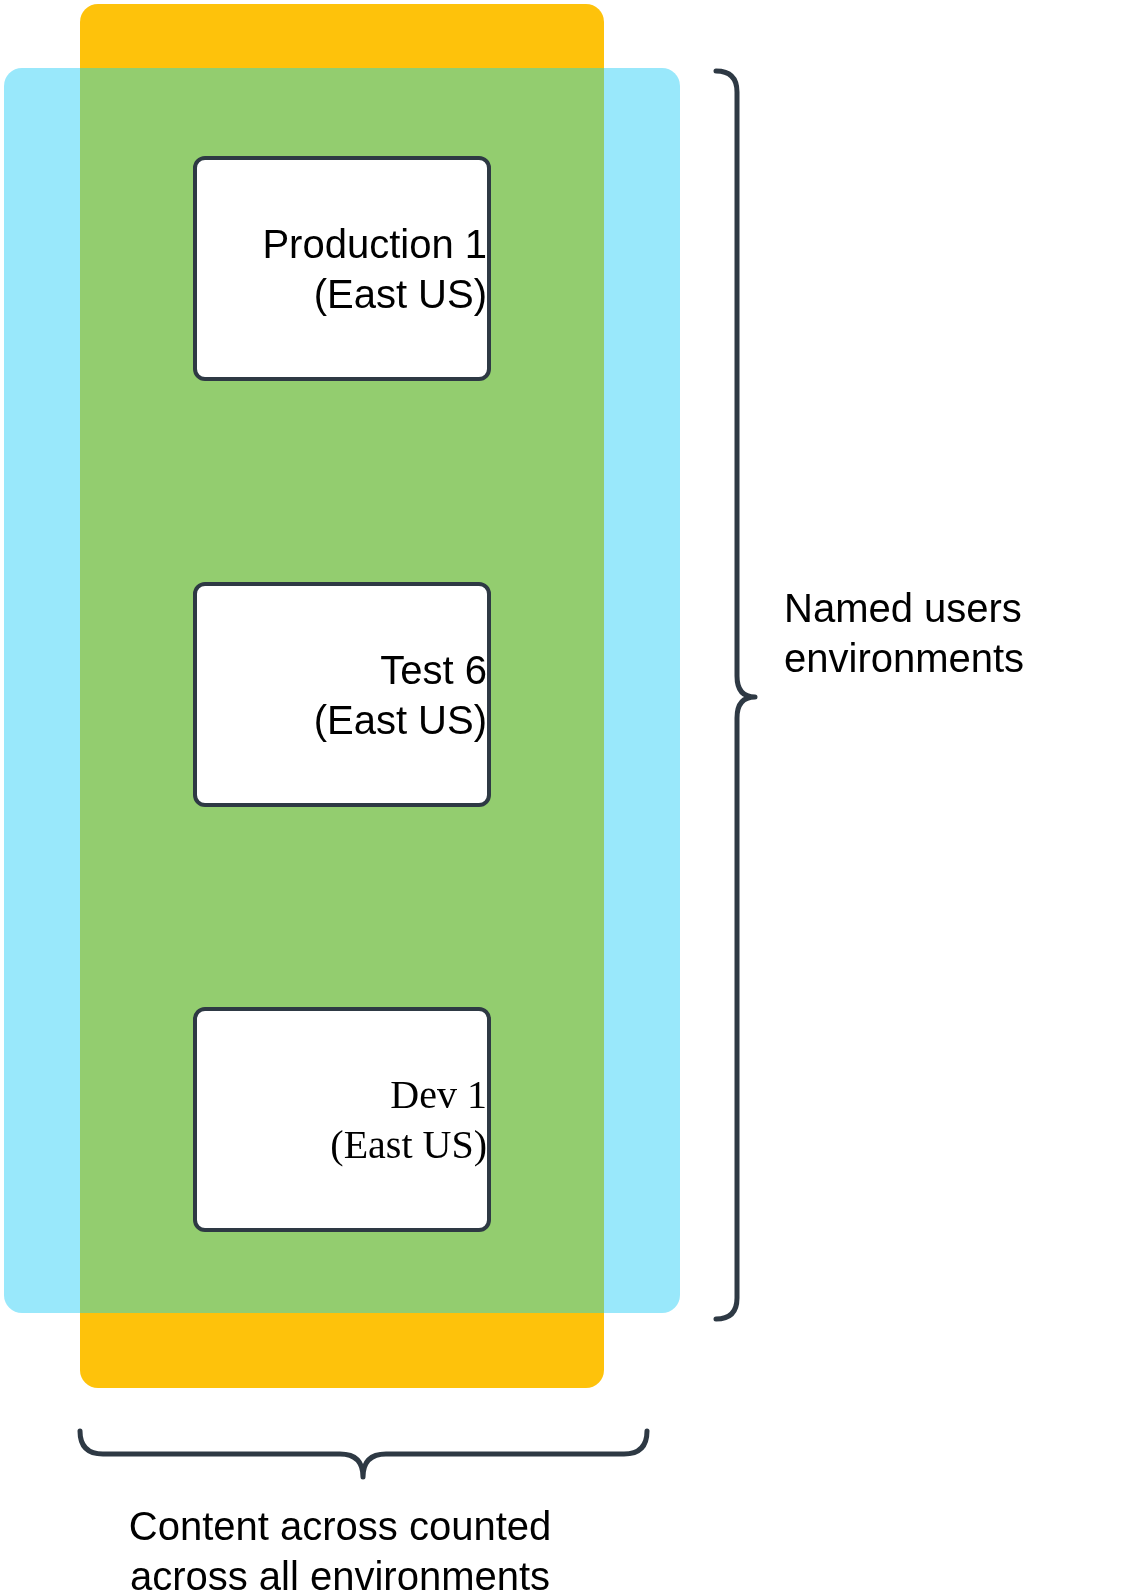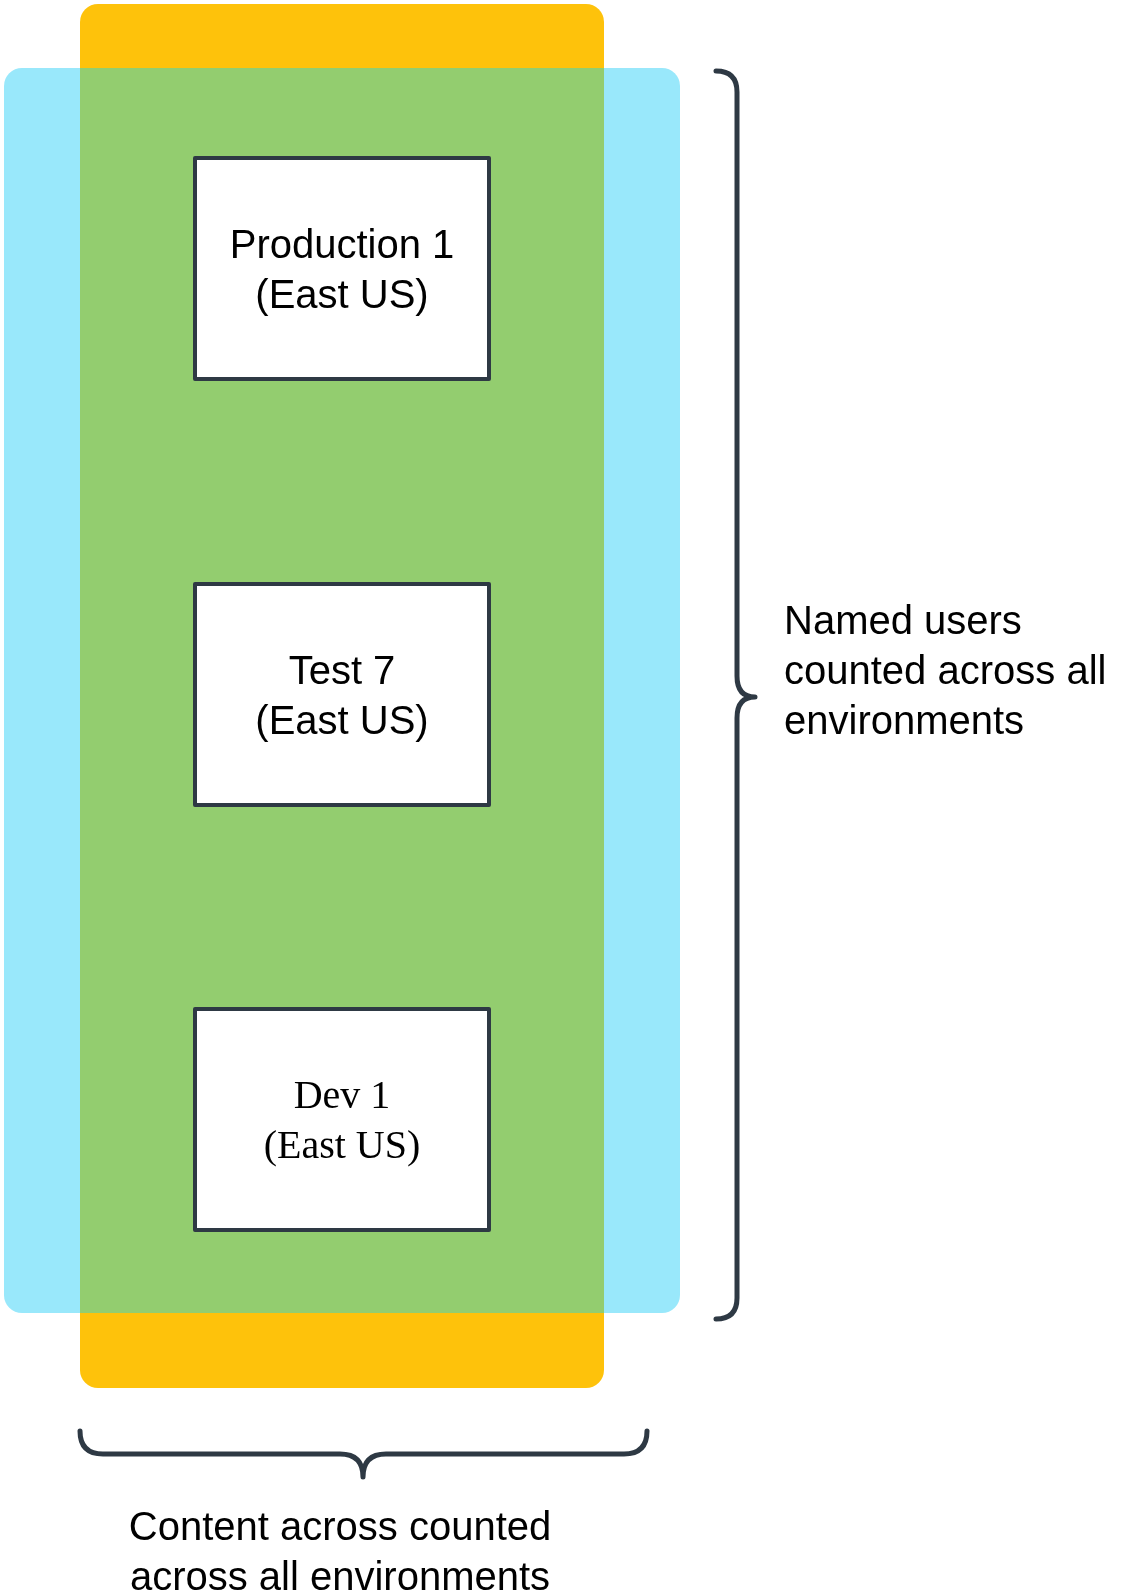--- a/index.html
+++ b/index.html
@@ -37,24 +37,24 @@
     background: var(--overlap, #93CD6F);
   }
   .env-box {
     position: absolute;
     left: 193px;
     width: 298px;
     height: 225px;
     box-sizing: border-box;
     background: var(--box-fill, #fff);
     border: 4px solid var(--stroke, #2E3944);
-    border-radius: 2px;
+    border-radius: 12px;
     display: flex;
     flex-direction: column;
-    align-items: center;
+    align-items: flex-end;
     justify-content: center;
     text-align: center;
     font-size: 40px;
     line-height: 50px;
     color: var(--text, #000);
   }
   .env-box.pos-0 { top: 156px; }
   .env-box.pos-1 { top: 582px; }
   .env-box.pos-2 { top: 1007px; font-family: Liberation Serif, serif; }
   .overlay {
@@ -71,21 +71,21 @@
     stroke-linejoin: round;
   }
   .note {
     position: absolute;
     font-size: 40px;
     line-height: 50px;
     color: var(--text, #000);
   }
   .note.right-note {
     left: 784px;
-    top: 595px;
+    top: 583px;
     text-align: left;
     white-space: nowrap;
   }
   .note.bottom-note {
     left: 70px;
     top: 1501px;
     width: 540px;
     text-align: center;
     white-space: nowrap;
   }
@@ -98,37 +98,36 @@
   <div class="band yellow"></div>
   <div class="band blue"></div>
   <div class="band green"></div>
 
   <div class="env-box pos-0">
     <div>Production 1</div>
     <div>(East US)</div>
   </div>
 
   <div class="env-box pos-1">
-    <div>Test 7</div>
+    <div>Test 6</div>
     <div>(East US)</div>
   </div>
 
   <div class="env-box pos-2">
     <div>Dev 1</div>
     <div>(East US)</div>
   </div>
 
   <svg class="overlay" viewBox="0 0 1122 1593" aria-hidden="true">
     <path d="M716,71 Q737,71 737,92 L737,676 Q737,697 755,697 Q737,697 737,718 L737,1298 Q737,1319 716,1319"></path>
     <path d="M80,1431 Q80,1454 103,1454 L340,1454 Q363,1454 363,1477 Q363,1454 386,1454 L624,1454 Q647,1454 647,1431"></path>
   </svg>
 
   <div class="note right-note">
     <div>Named users</div>
-    <div>counted across all</div>
     <div>environments</div>
   </div>
 
   <div class="note bottom-note">
     <div>Content across counted</div>
     <div>across all environments</div>
   </div>
 
 </div>
 

